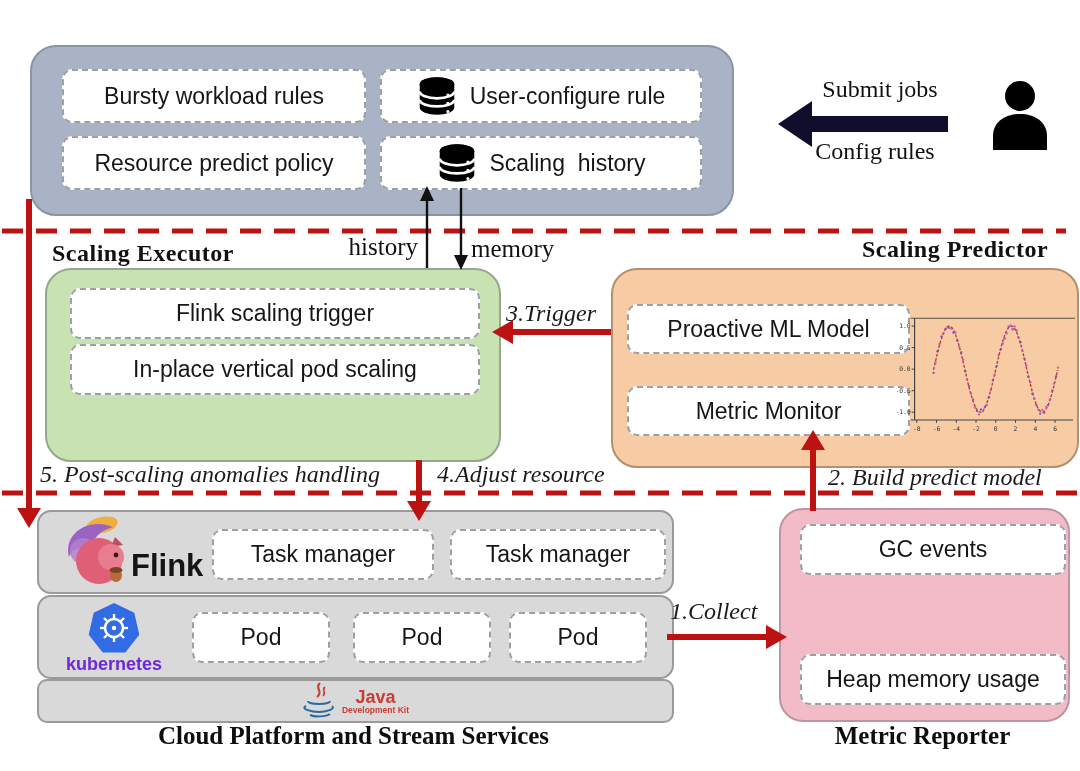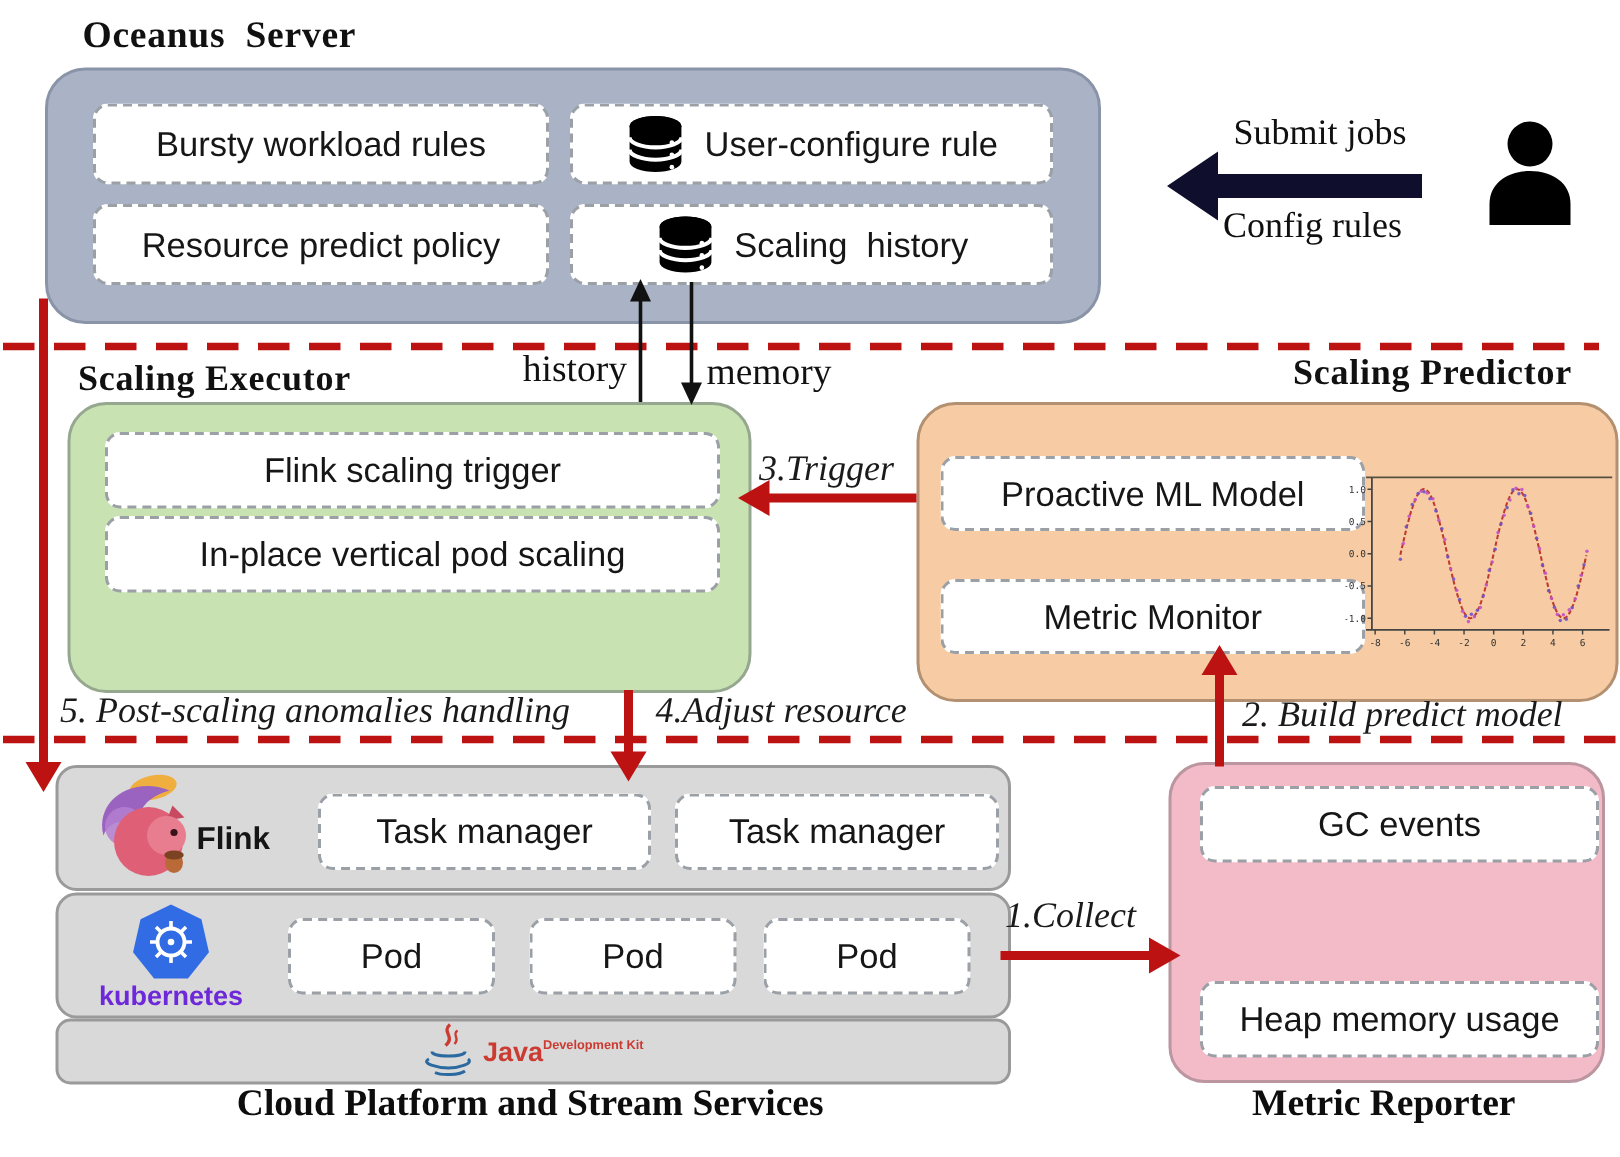--- a/index.html
+++ b/index.html
@@ -20,36 +20,35 @@
         font-size:23px;color:#161616;}
   .dbox .lbl{white-space:pre;}
   .flowlbl{position:absolute;font-family:"Liberation Serif",serif;font-style:italic;
            font-size:24px;color:#1a1a1a;white-space:pre;}
   .conlbl{position:absolute;font-family:"Liberation Serif",serif;font-size:25px;color:#111;
           white-space:pre;}
   .caption{position:absolute;font-family:"Liberation Serif",serif;font-weight:bold;
            font-size:25px;color:#0d0d0d;text-align:center;white-space:pre;}
   .serif-lbl{position:absolute;font-family:"Liberation Serif",serif;font-size:24px;color:#101010;
              text-align:center;white-space:pre;}
-  .flink-txt{position:absolute;font-weight:bold;font-size:21px;color:#151515;letter-spacing:0;}
+  .flink-txt{position:absolute;font-weight:bold;font-size:31px;color:#151515;letter-spacing:0;}
   .k8s-txt{position:absolute;font-weight:bold;font-size:18px;color:#6d28d9;text-align:center;}
   .java-wrap{position:absolute;inset:0;display:flex;align-items:center;justify-content:center;gap:6px;}
-  .java-col{display:flex;line-height:1;}
+  .java-col{display:flex;flex-direction:column;line-height:1;align-items:center;}
   .java-main{color:#cc3b32;font-weight:bold;font-size:18px;}
   .java-sub{color:#cc3b32;font-size:8.5px;font-weight:bold;}
   svg{display:block;}
 </style>
 </head>
 <body>
 
 <div id="canvas">
 
-  <div class="abs title" style="left:55px;top:10px;">Oceanus  Server</div>
-
-  <div class="panel oceanus" style="left:30px;top:45px;width:700px;height:167px;border-radius:27px;">
+
+  <div class="panel oceanus" style="left:30px;top:45px;width:700px;height:167px;">
     <div class="dbox" style="left:30px;top:22px;width:300px;height:50px;">
       <span class="lbl">Bursty workload rules</span>
     </div>
     <div class="dbox" style="left:348px;top:22px;width:318px;height:50px;">
       <svg width="40" height="42" viewBox="0 0 44 44">
         <path d="M3,9 L3,35 A19,7.5 0 0 0 41,35 L41,9 A19,7.5 0 0 0 3,9 Z" fill="#000"></path>
         <ellipse cx="22" cy="9" rx="19" ry="7.5" fill="#000"></ellipse>
         <path d="M3,17 A19,7.5 0 0 0 41,17" stroke="#fff" stroke-width="3" fill="none"></path>
         <path d="M3,26 A19,7.5 0 0 0 41,26" stroke="#fff" stroke-width="3" fill="none"></path>
         <circle cx="34" cy="21" r="1.7" fill="#fff"></circle>

